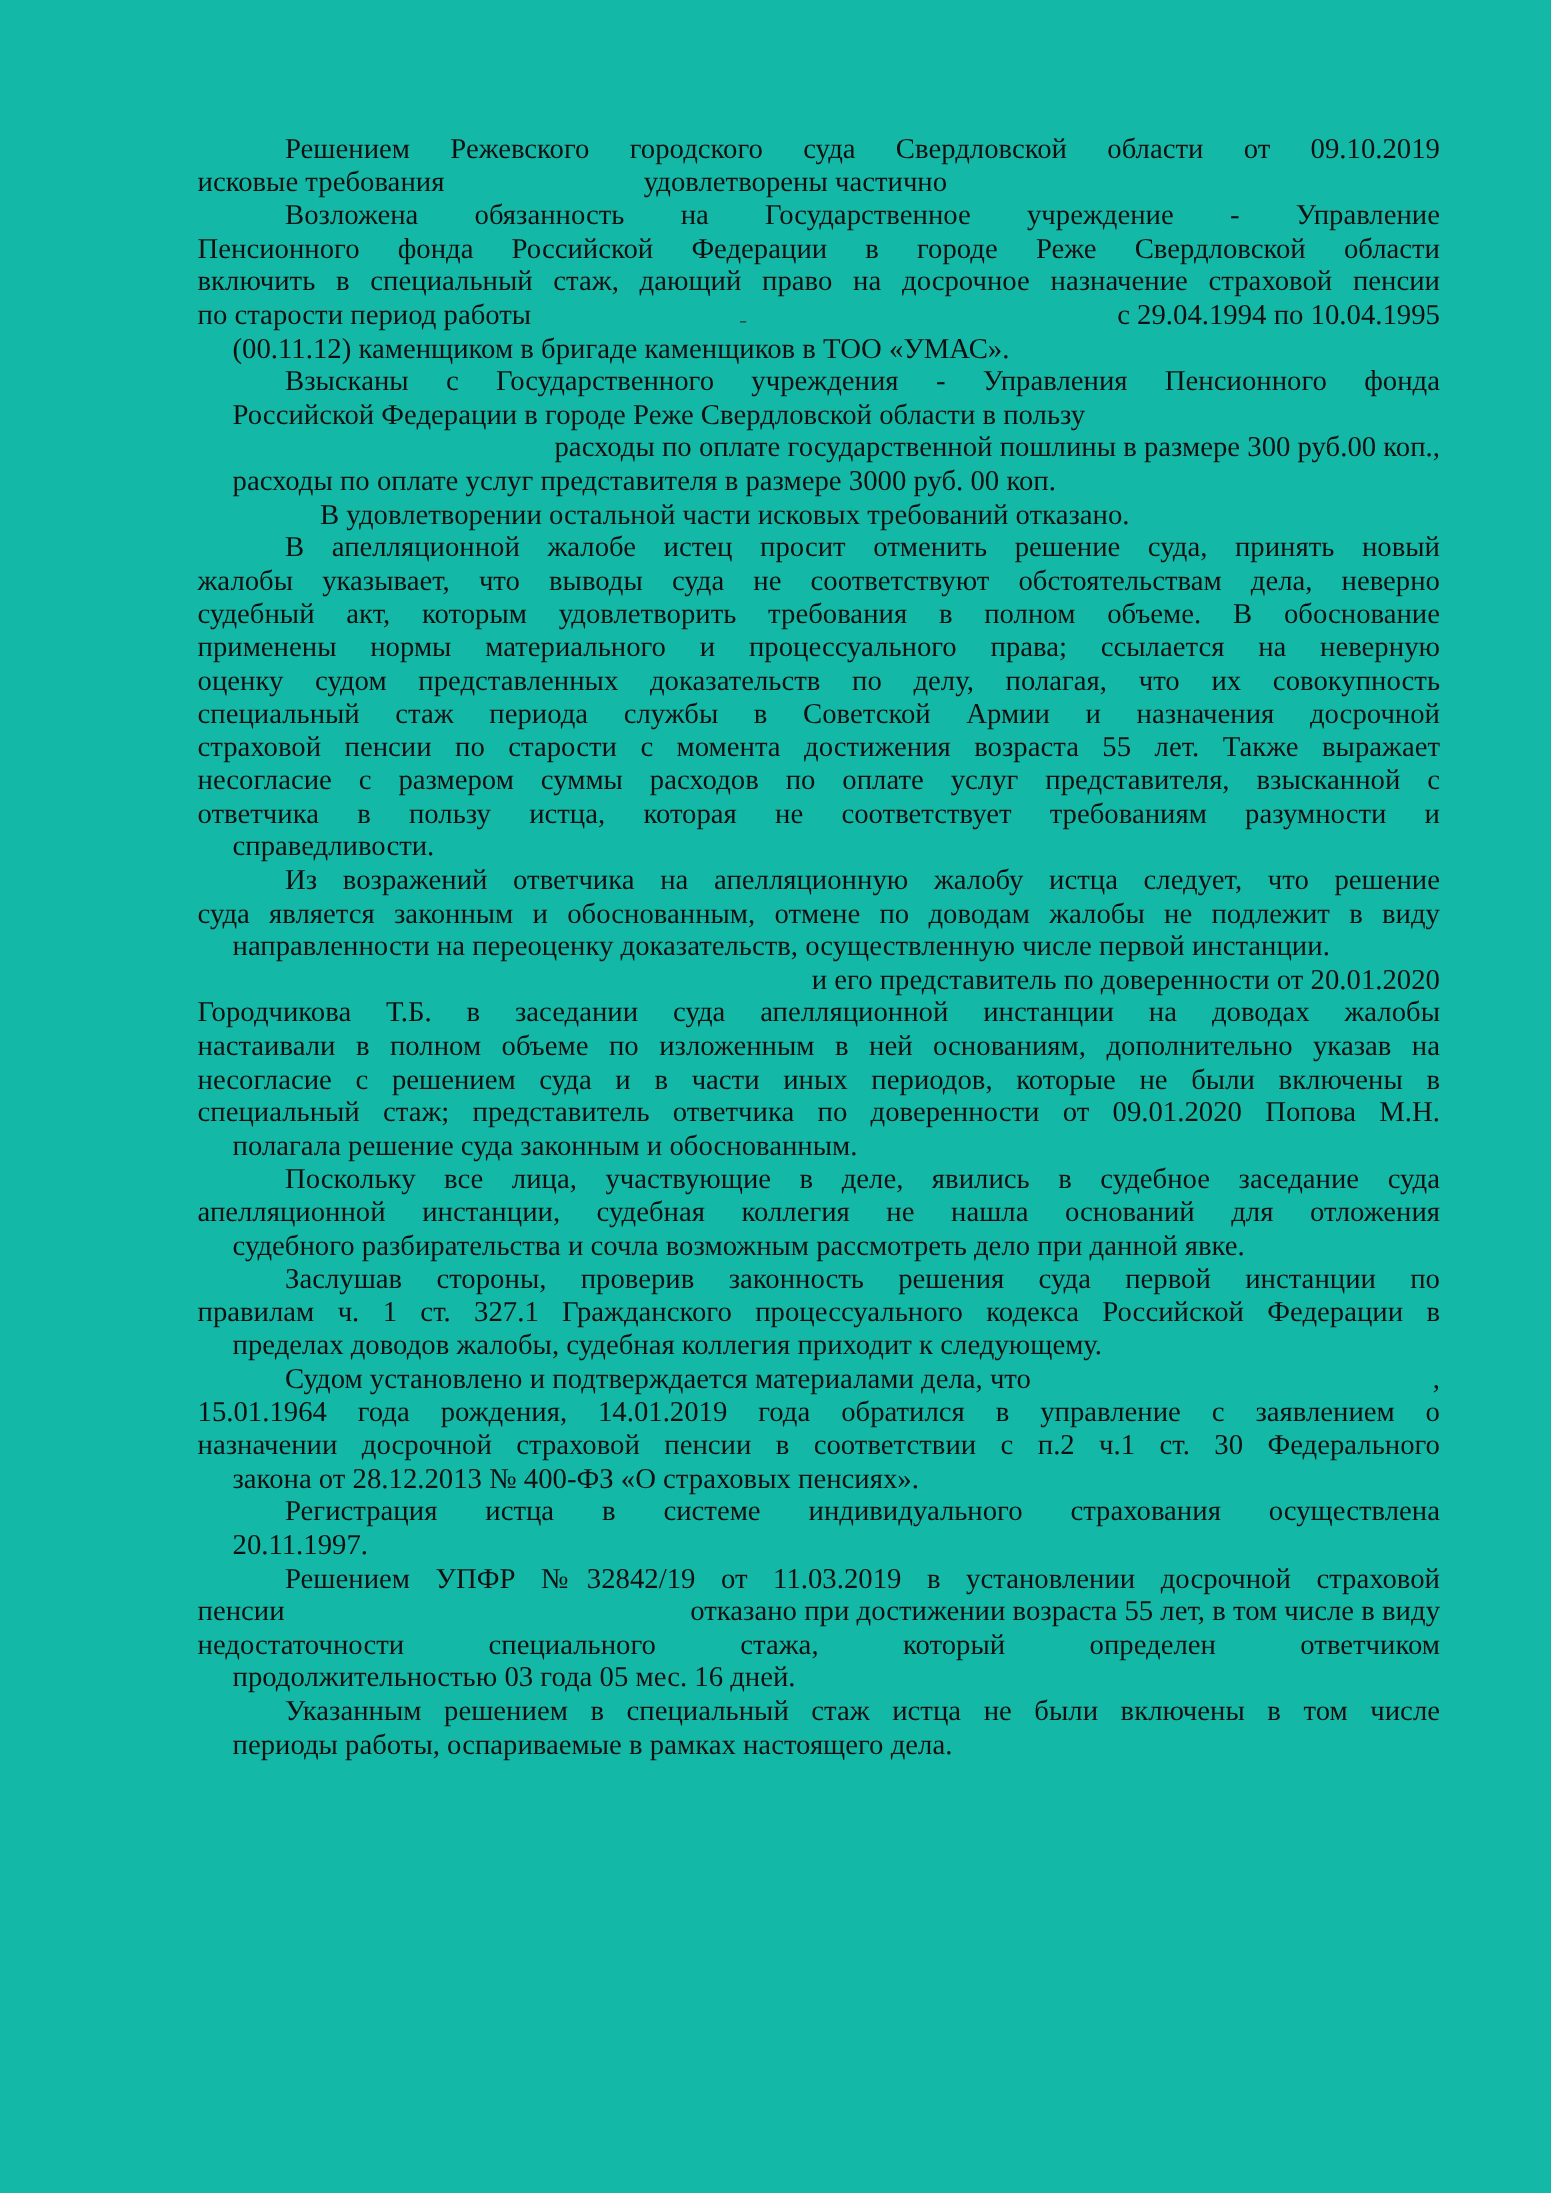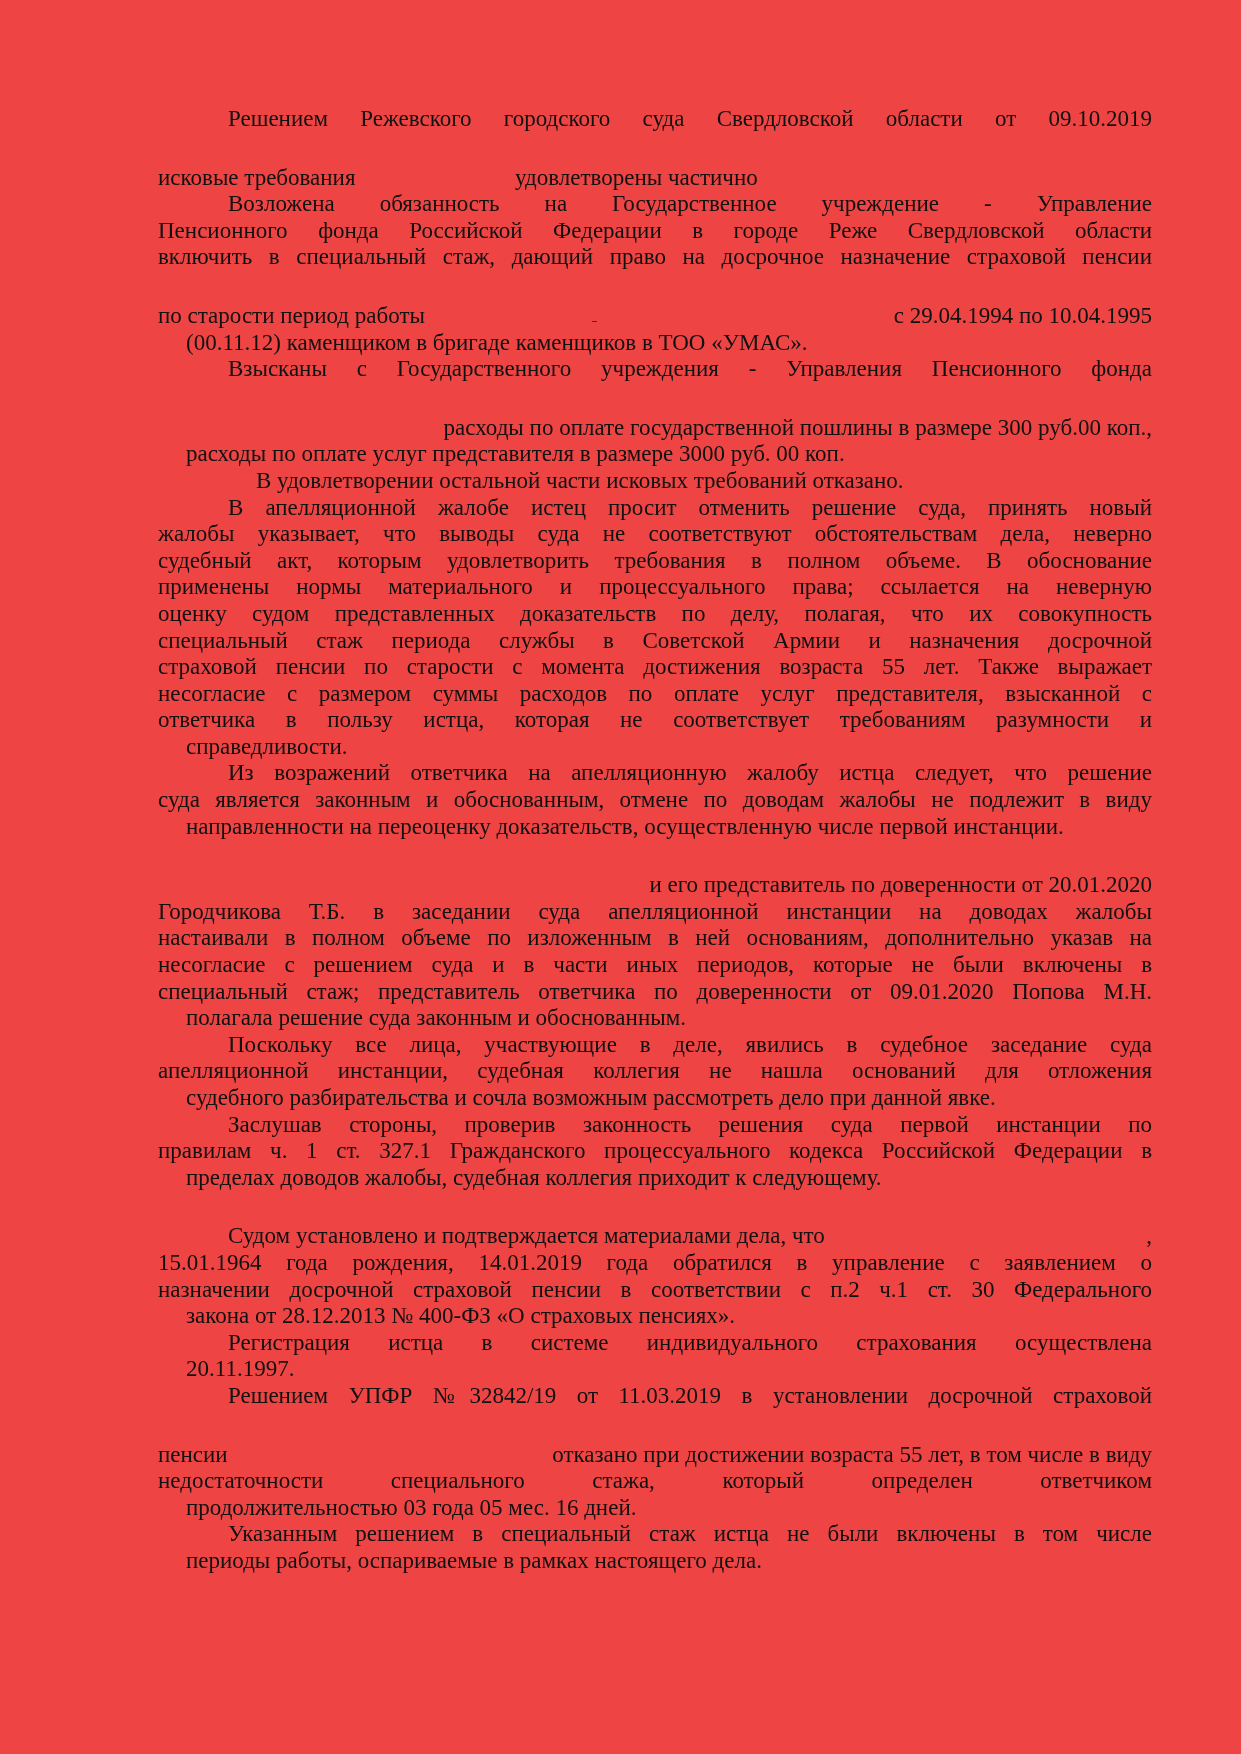--- a/index.html
+++ b/index.html
@@ -1,34 +1,34 @@
 <!DOCTYPE html>
 <html><head>
   <meta charset="utf-8">
   <style>
     html, body { margin: 0; padding: 0; background: #ffffff; }
     body { width: 1241px; height: 1754px; position: relative; overflow: hidden; }
     .page {
       position: absolute; left: 0; top: 0; width: 1241px; height: 1754px;
-      background: #ef4444; color: #111111;
+      background: #14b8a6; color: #111111;
       font-family: "Liberation Serif", "DejaVu Serif", serif;
     }
     .text-block {
       position: absolute; left: 158px; top: 106px; width: 994px;
     }
     .line {
       display: block; height: 26.6px; line-height: 26.6px;
       font-size: 23px; white-space: nowrap; position: relative;
       text-align: justify; text-align-last: justify;
     }
     .line.last { text-align-last: left; margin-left: 28px; }
     .line.indent { padding-left: 70px; }
     .seg { position: absolute; top: 0; white-space: nowrap; }
     .seg-right { position: absolute; top: 0; right: 0; white-space: nowrap; }
-    .line.split { text-align: center; text-align-last: left; margin-top: 32px; }
+    .line.split { text-align: center; text-align-last: left; }
     .gap-mark {
       position: absolute; width: 5px; height: 1.5px; background: #333;
     }
   </style>
 </head>
 <body>
 
 <div class="page">
   <div class="text-block">
 
@@ -42,20 +42,21 @@
     <span class="line">Пенсионного фонда Российской Федерации в городе Реже Свердловской области</span>
     <span class="line">включить в специальный стаж, дающий право на досрочное назначение страховой пенсии</span>
     <span class="line split">
       <span class="seg" style="left:0">по старости период работы</span>
       <span class="gap-mark" style="left:434px; top:18px;"></span>
       <span class="seg-right">с 29.04.1994 по 10.04.1995</span>
     </span>
     <span class="line last">(00.11.12) каменщиком в бригаде каменщиков в ТОО «УМАС».</span>
 
     <span class="line indent">Взысканы с Государственного учреждения - Управления Пенсионного фонда</span>
+    <span class="line last">Российской Федерации в городе Реже Свердловской области в пользу</span>
     <span class="line split">
       <span class="seg-right">расходы по оплате государственной пошлины в размере 300 руб.00 коп.,</span>
     </span>
     <span class="line last">расходы по оплате услуг представителя в размере 3000 руб. 00 коп.</span>
 
     <span class="line indent last">В удовлетворении остальной части исковых требований отказано.</span>
 
     <span class="line indent">В апелляционной жалобе истец просит отменить решение суда, принять новый</span>
     <span class="line">жалобы указывает, что выводы суда не соответствуют обстоятельствам дела, неверно</span>
     <span class="line">судебный акт, которым удовлетворить требования в полном объеме. В обоснование</span>

